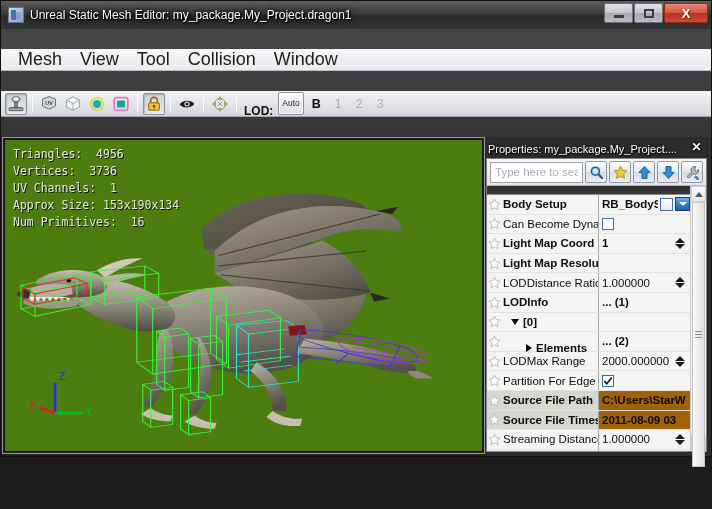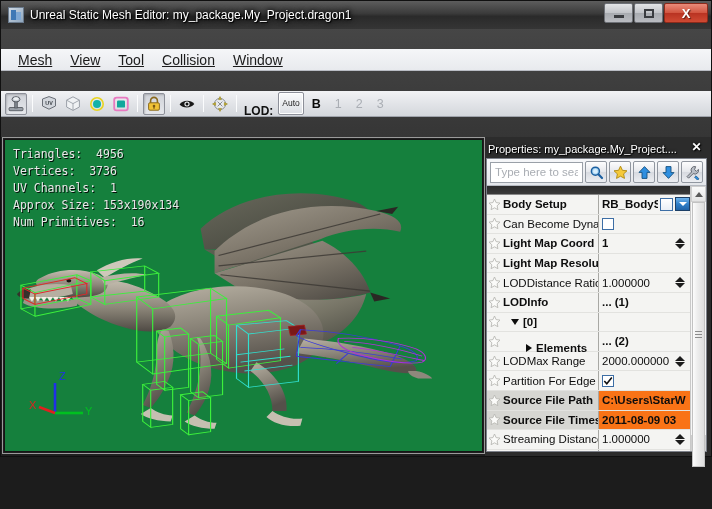--- a/index.html
+++ b/index.html
@@ -65,21 +65,21 @@
   }
 
   
   #menu-bar {
     flex: 0 0 22px; height: 22px;
     background: linear-gradient(180deg,#f5f6f8 0%,#e8eaee 100%);
     border-bottom: 1px solid #b9bcc4;
     display: flex; align-items: center; padding-left: 8px;
   }
   .menu-item {
-    font-size: 14px; color: #1b1b1b; padding: 16px 9px; white-space: nowrap; text-decoration: underline;
+    font-size: 18px; color: #1b1b1b; padding: 16px 9px; white-space: nowrap;
   }
 
   
   #toolbar {
     flex: 0 0 26px; height: 26px;
     background: linear-gradient(180deg,#f2f3f5 0%,#e2e4e8 50%,#d4d7dc 100%);
     border-bottom: 1px solid #9fa3ab;
     display: flex; align-items: center; padding-left: 4px; gap: 2px;
   }
   .tb-btn {
@@ -108,21 +108,21 @@
   
   #body-split { flex: 1 1 auto; display: flex; min-height: 0; background: #2a2a2a; }
 
   
   #viewport-wrap {
     flex: 0 0 484px; width: 484px; position: relative;
     background: #1f1f1f; padding: 2px 2px 4px 3px;
   }
   #viewport {
     width: 100%; height: 100%; position: relative; overflow: hidden;
-    background: #15803d;
+    background: #4d7c0f;
     border: 1px solid #151515; outline: 1px solid #9a9a9a; outline-offset: 1px;
   }
   #stats-overlay {
     position: absolute; left: 8px; top: 6px; z-index: 10;
     font-family: "DejaVu Sans Mono", monospace; font-size: 11.5px;
     color: #e8e8e8; line-height: 17px; white-space: pre;
     text-shadow: 1px 1px 0 rgba(0,0,0,.85);
   }
   #axis-gizmo { position: absolute; left: 22px; bottom: 22px; width: 66px; height: 60px; }
 
@@ -197,21 +197,21 @@
   .prop-name.ind2 { padding-left: 24px; margin-top: 14px; }
   .col-div {
     flex: 0 0 1px; width: 1px; align-self: stretch; background: #a8a8a4;
   }
   .prop-val {
     flex: 1 1 auto; min-width: 0; height: 100%;
     display: flex; align-items: center; gap: 2px;
     font-size: 11.5px; color: #0d0d0d; white-space: nowrap; overflow: hidden;
     padding-left: 3px; background: #f4f4f2;
   }
-  .prop-row.highlight .prop-val { background: #f97316; }
+  .prop-row.highlight .prop-val { background: #a16207; }
   .prop-val.bold { font-weight: bold; }
   .val-text { overflow: hidden; text-overflow: clip; white-space: nowrap; }
   .checkbox {
     width: 12px; height: 12px; border: 1px solid #3d6ea5; background: #fff;
     display: flex; align-items: center; justify-content: center; flex: 0 0 12px;
     box-shadow: inset 0 0 0 1px #fff;
   }
   .spinner {
     position: absolute; right: 3px; top: 1px; width: 12px; height: 17px;
     display: flex; flex-direction: column; justify-content: center; gap: 1px;

